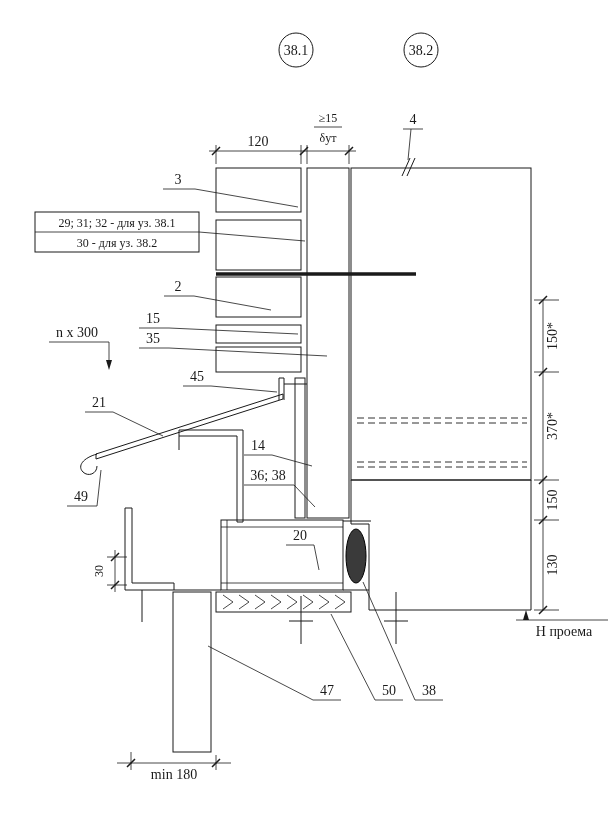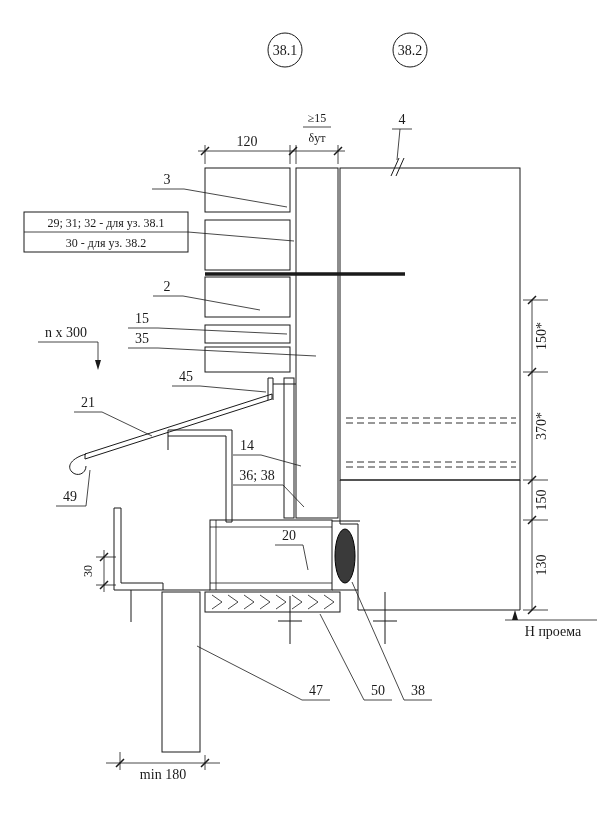--- a/index.html
+++ b/index.html
@@ -1,16 +1,16 @@
 <!DOCTYPE html>
 <html style="--ink: #1a1a1a; --paper: #ffffff;"><head>
 <meta charset="utf-8">
 <style>
   html,body{margin:0;padding:0;background:#fff;}
-  .page{width:489px;height:835px;background:var(--paper,#fff);position:relative;font-family:"Liberation Serif",serif;}
+  .page{width:489px;height:835px;background:var(--paper,#fff);position:relative;font-family:"Liberation Serif",serif;margin-left:11px;}
   svg{display:block;}
   .ln{stroke:var(--ink,#1a1a1a);stroke-width:1;fill:none;}
   .lnthin{stroke:var(--ink,#1a1a1a);stroke-width:0.8;fill:none;}
   .lnthick{stroke:var(--ink,#1a1a1a);stroke-width:3.5;fill:none;}
   .tick{stroke:var(--ink,#1a1a1a);stroke-width:1.5;fill:none;}
   .dash{stroke:var(--ink,#1a1a1a);stroke-width:0.9;fill:none;stroke-dasharray:7 4;}
   .txt{font-family:"Liberation Serif",serif;font-size:14px;fill:var(--ink,#1a1a1a);}
   .txts{font-family:"Liberation Serif",serif;font-size:12px;fill:var(--ink,#1a1a1a);}
   .solid{fill:var(--ink,#1a1a1a);stroke:none;}
 </style>

